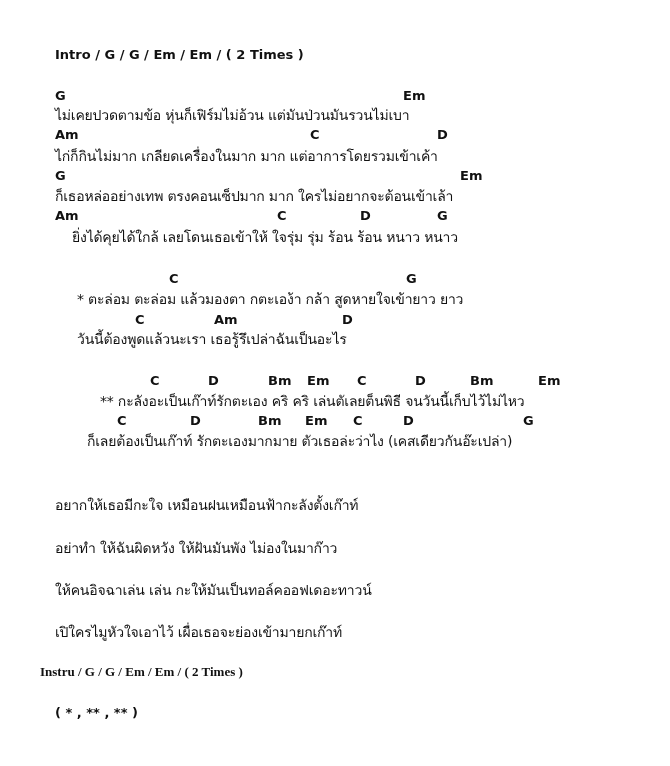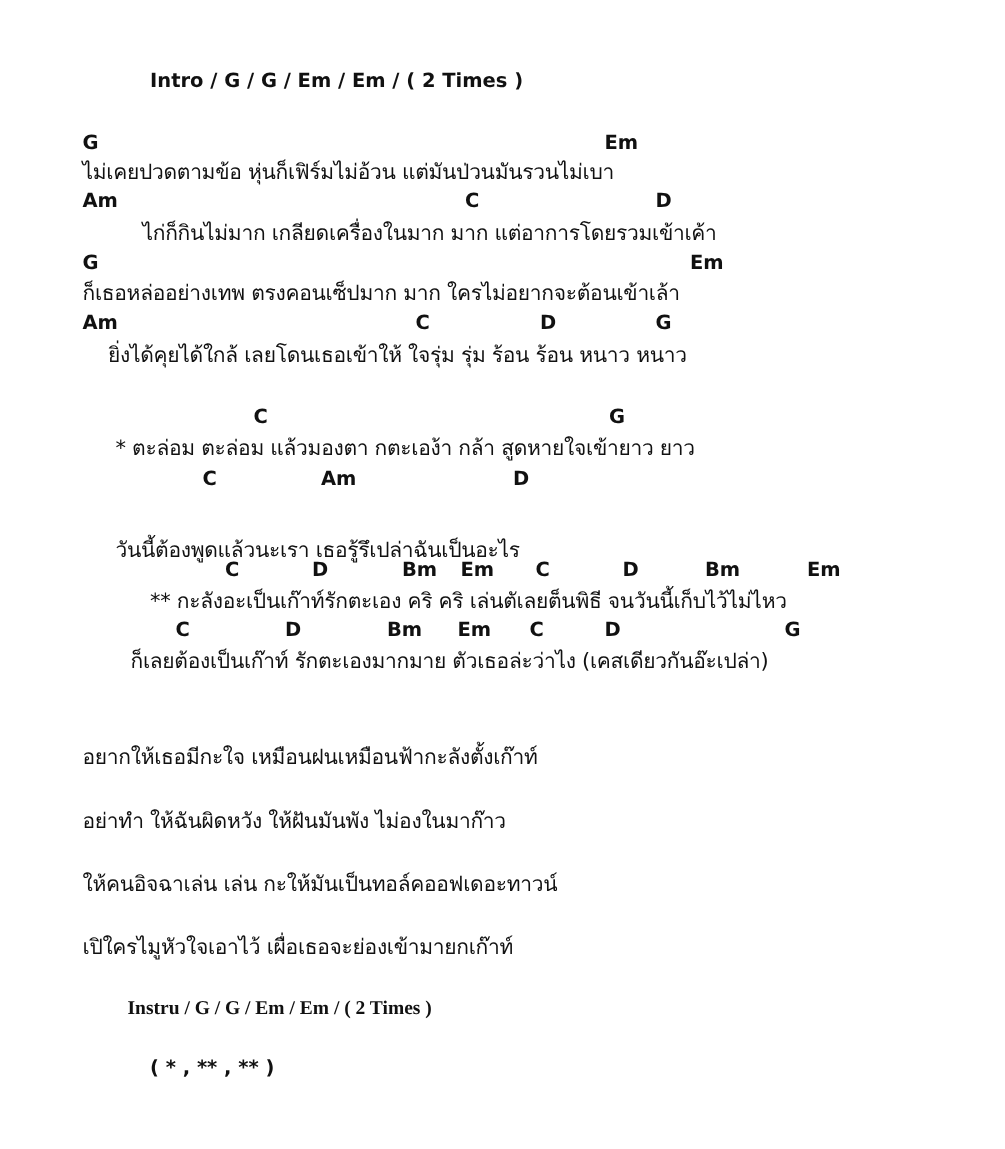--- a/index.html
+++ b/index.html
@@ -17,21 +17,20 @@
     }
     .line {
       position: absolute;
       white-space: nowrap;
       font-size: 13.5px;
       line-height: 18px;
     }
     .bold {
       font-weight: bold;
       font-size: 13px;
-      margin-left: 45px;
     }
     .lyric {
       font-size: 14px;
       font-weight: normal;
       letter-spacing: -0.2px;
     }
     .chord {
       position: absolute;
       white-space: nowrap;
       font-weight: bold;
@@ -49,21 +48,21 @@
     <span class="chord" style="left:55px; top:87px;">G</span>
     <span class="chord" style="left:403px; top:87px;">Em</span>
   </div>
   <div class="line lyric" style="left:55px; top:106px;">ไม่เคยปวดตามข้อ หุ่นก็เฟิร์มไม่อ้วน แต่มันป่วนมันรวนไม่เบา</div>
 
   <div>
     <span class="chord" style="left:55px; top:126px;">Am</span>
     <span class="chord" style="left:310px; top:126px;">C</span>
     <span class="chord" style="left:437px; top:126px;">D</span>
   </div>
-  <div class="line lyric" style="left:55px; top:147px;margin-left:40px;">ไก่ก็กินไม่มาก เกลียดเครื่องในมาก มาก แต่อาการโดยรวมเข้าเค้า</div>
+  <div class="line lyric" style="left:55px; top:147px;">ไก่ก็กินไม่มาก เกลียดเครื่องในมาก มาก แต่อาการโดยรวมเข้าเค้า</div>
 
   <div>
     <span class="chord" style="left:55px; top:167px;">G</span>
     <span class="chord" style="left:460px; top:167px;">Em</span>
   </div>
   <div class="line lyric" style="left:55px; top:187px;">ก็เธอหล่ออย่างเทพ ตรงคอนเซ็ปมาก มาก ใครไม่อยากจะต้อนเข้าเล้า</div>
 
   <div>
     <span class="chord" style="left:55px; top:207px;">Am</span>
     <span class="chord" style="left:277px; top:207px;">C</span>
@@ -78,21 +77,21 @@
     <span class="chord" style="left:169px; top:270px;">C</span>
     <span class="chord" style="left:406px; top:270px;">G</span>
   </div>
   <div class="line lyric" style="left:77px; top:290px;">* ตะล่อม ตะล่อม แล้วมองตา กตะเอง้า กล้า สูดหายใจเข้ายาว ยาว</div>
 
   <div>
     <span class="chord" style="left:135px; top:311px;">C</span>
     <span class="chord" style="left:214px; top:311px;">Am</span>
     <span class="chord" style="left:342px; top:311px;">D</span>
   </div>
-  <div class="line lyric" style="left:77px; top:330px;margin-top:28px;">วันนี้ต้องพูดแล้วนะเรา เธอรู้รึเปล่าฉันเป็นอะไร</div>
+  <div class="line lyric" style="left:77px; top:330px;">วันนี้ต้องพูดแล้วนะเรา เธอรู้รึเปล่าฉันเป็นอะไร</div>
 </div>
 
 <div>
   <div>
     <span class="chord" style="left:150px; top:372px;">C</span>
     <span class="chord" style="left:208px; top:372px;">D</span>
     <span class="chord" style="left:268px; top:372px;">Bm</span>
     <span class="chord" style="left:307px; top:372px;">Em</span>
     <span class="chord" style="left:357px; top:372px;">C</span>
     <span class="chord" style="left:415px; top:372px;">D</span>

